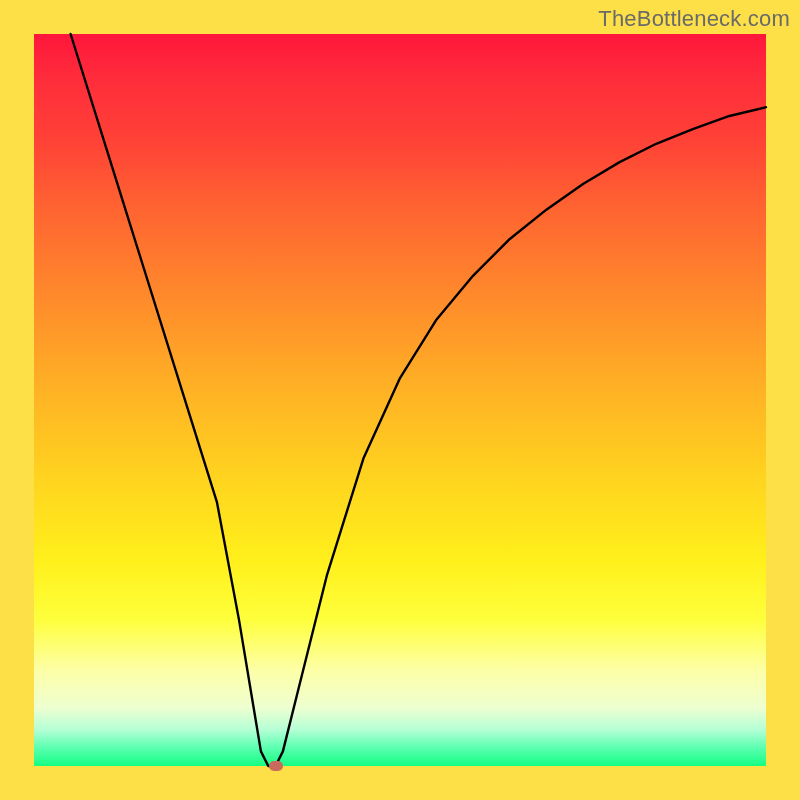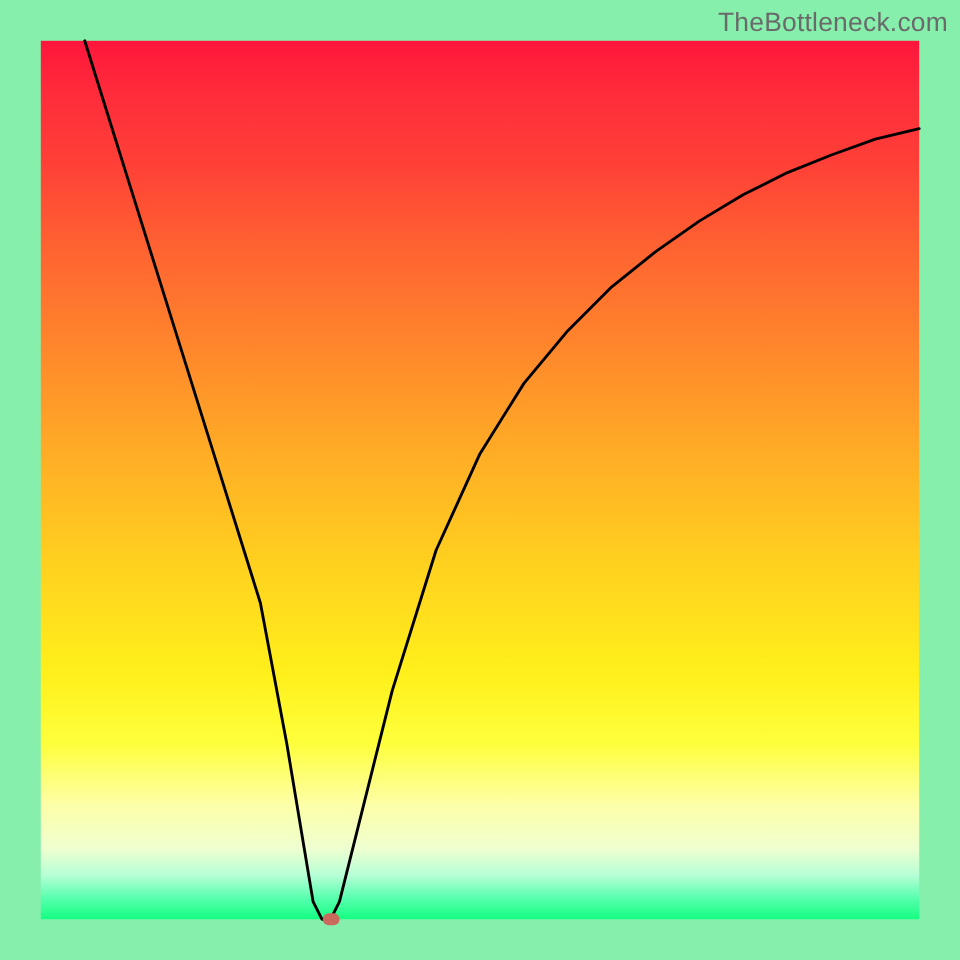--- a/index.html
+++ b/index.html
@@ -10,21 +10,21 @@
     background: #000;
     overflow: hidden;
     font-family: Arial, Helvetica, sans-serif;
   }
   .frame {
     position: absolute;
     left: 0;
     top: 0;
     width: 800px;
     height: 800px;
-    background: #86efac;
+    background: #fde047;
   }
   .plot {
     position: absolute;
     left: 34px;
     top: 34px;
     width: 732px;
     height: 732px;
     background: linear-gradient(
       to bottom,
       #ff163b 0%,

